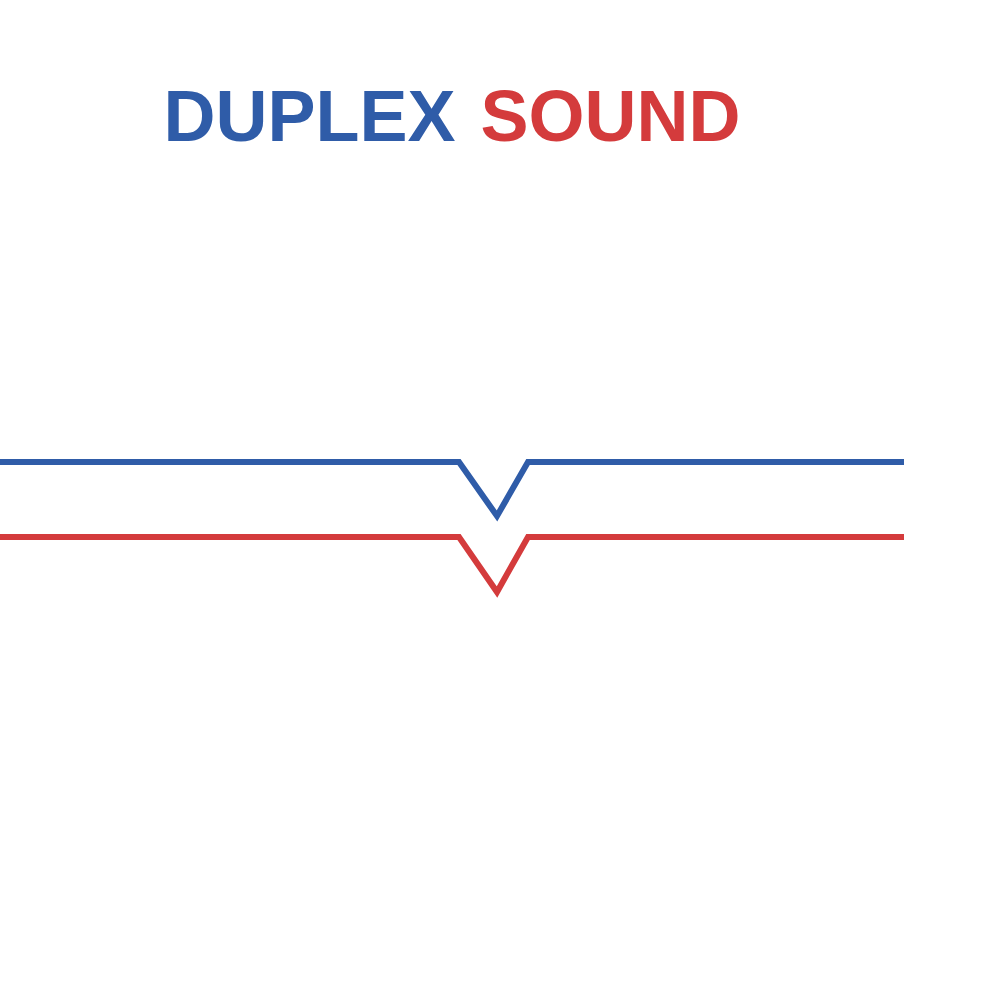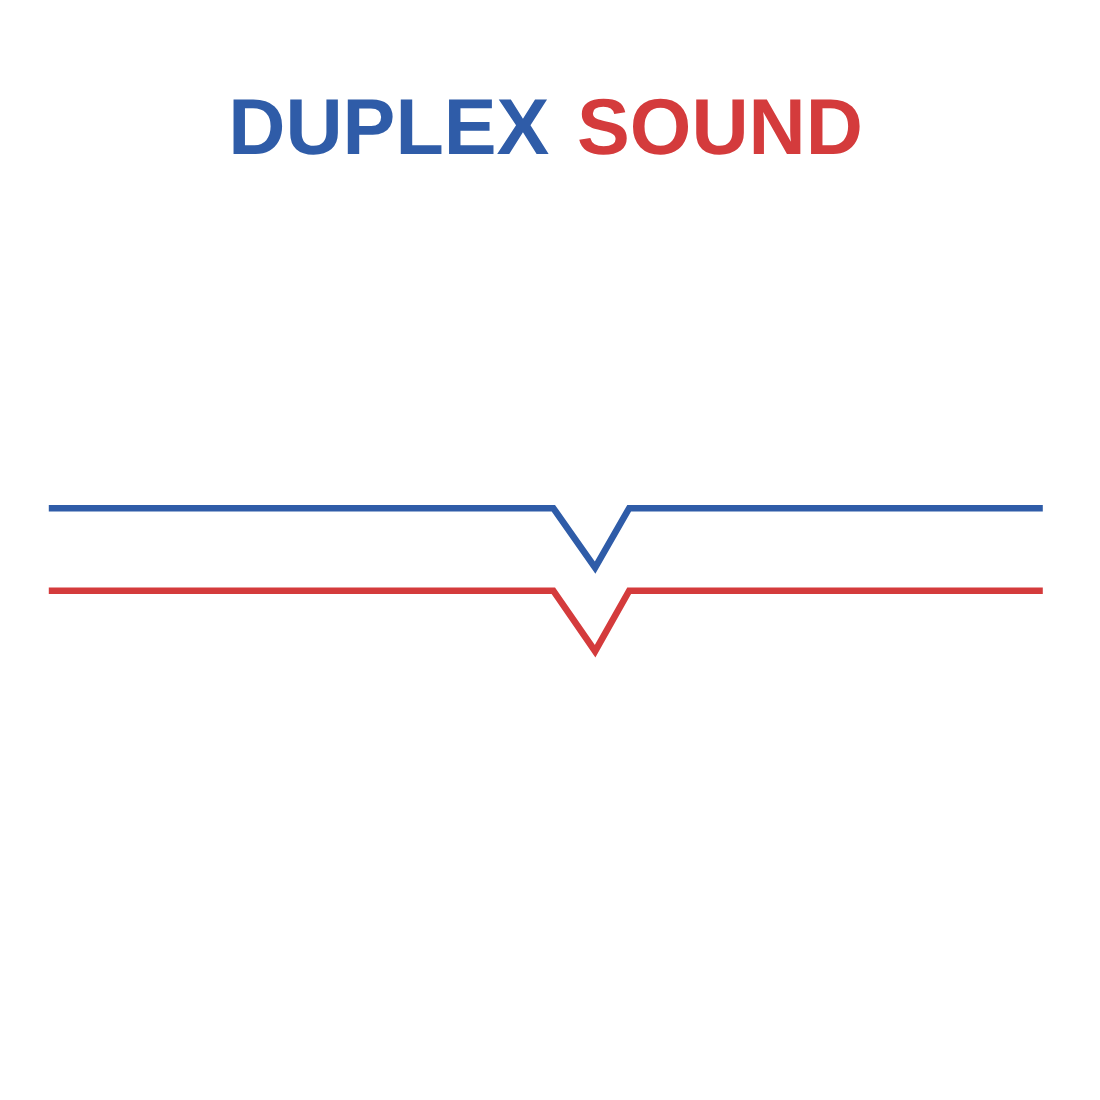--- a/index.html
+++ b/index.html
@@ -13,21 +13,20 @@
     height: 1000px;
     background: var(--background);
     overflow: hidden;
   }
   .cover {
     position: relative;
     width: 904px;
     height: 1000px;
     background: var(--background);
     overflow: hidden;
-    margin-left: 44px;
   }
   .title {
     position: absolute;
     top: 80px;
     left: 0;
     width: 100%;
     text-align: center;
     font-family: "Liberation Sans", sans-serif;
     font-weight: 700;
     font-size: 72px;

